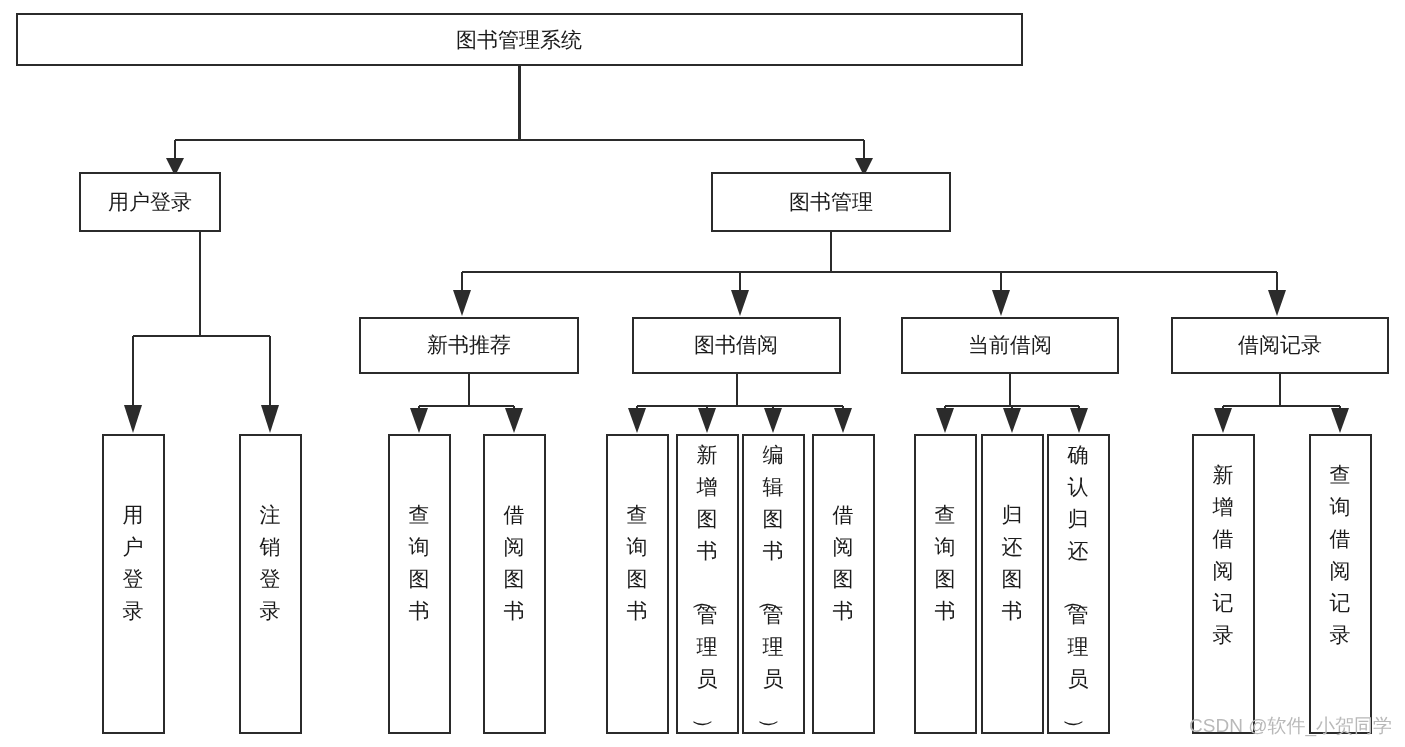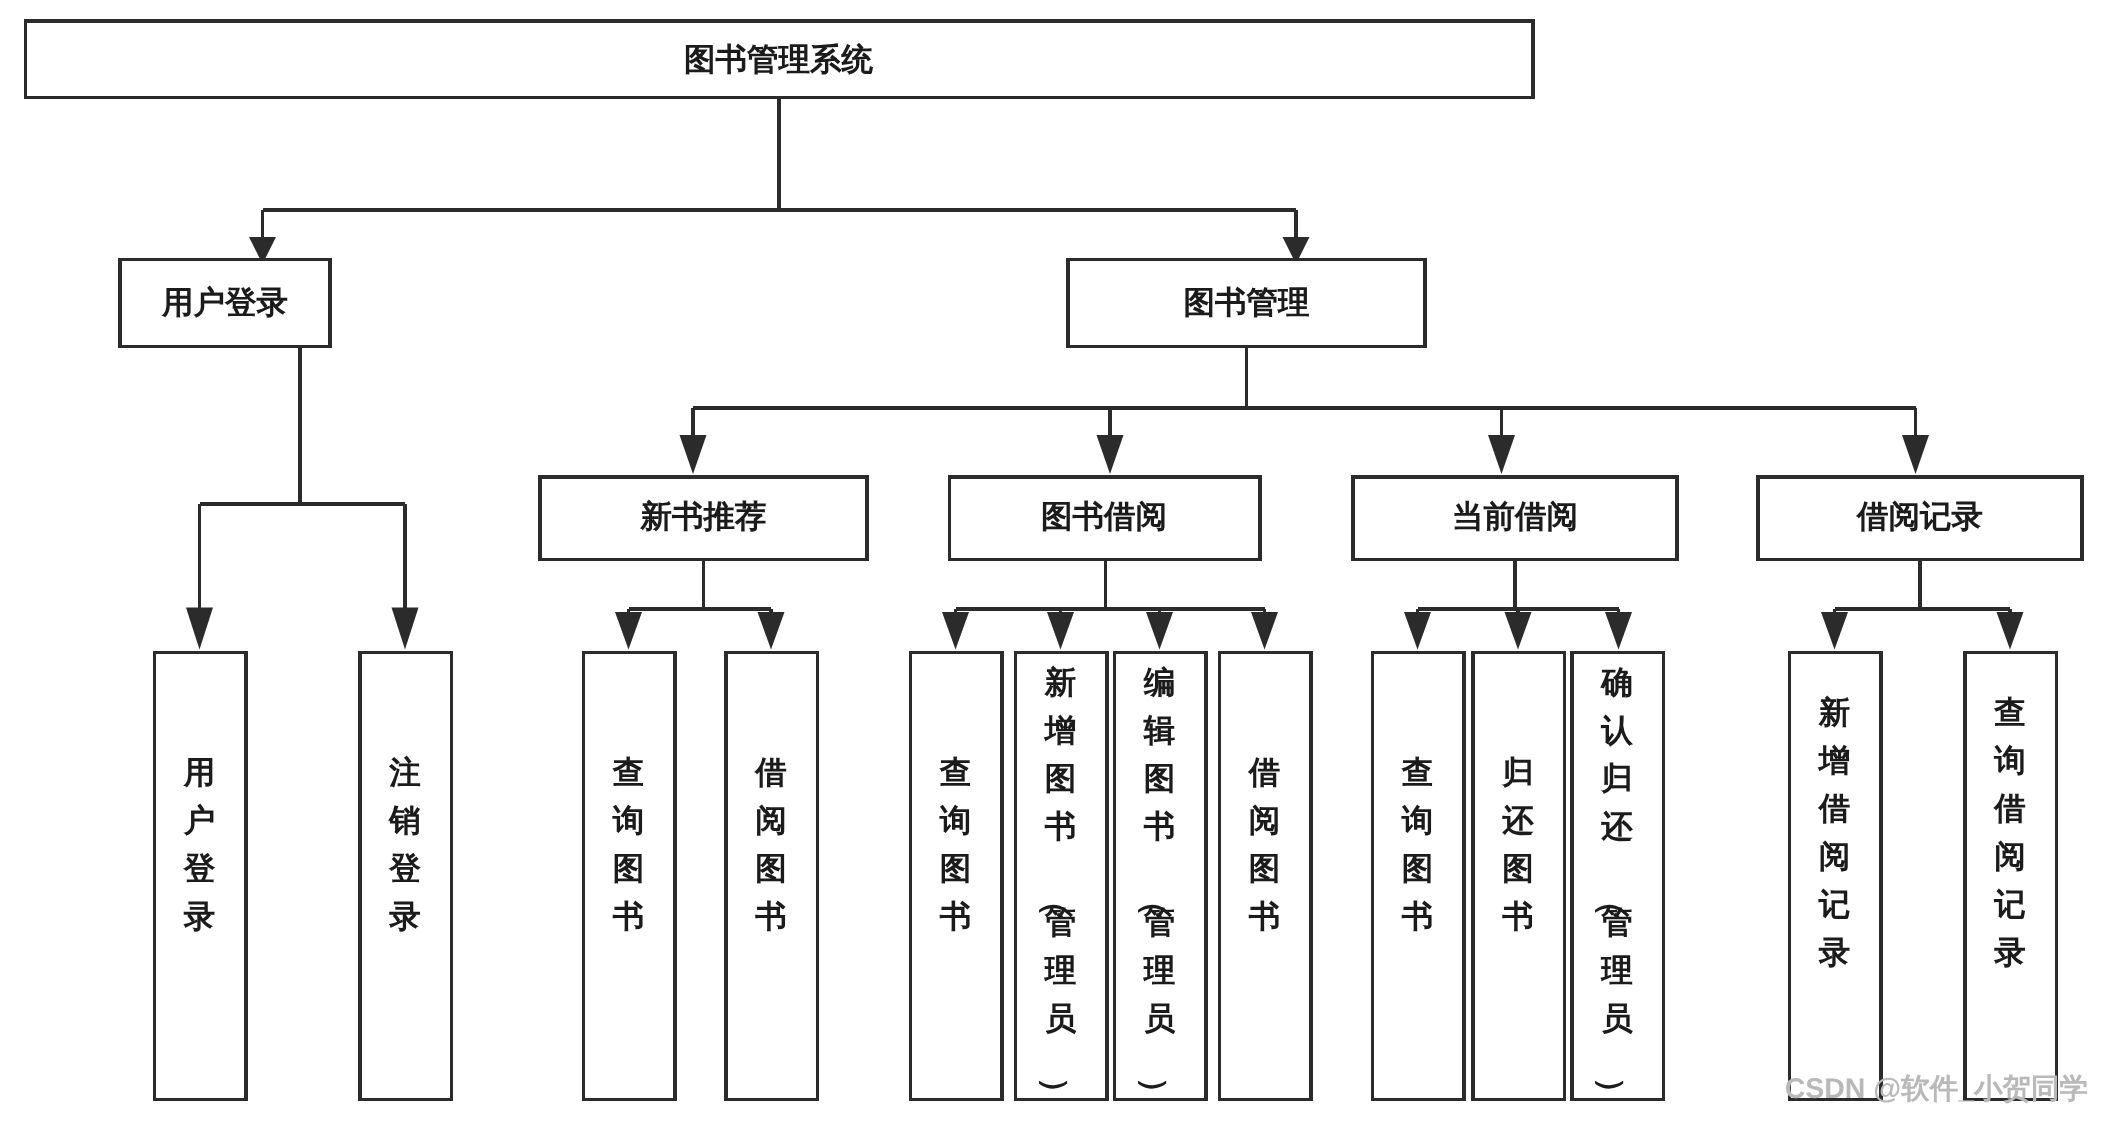--- a/index.html
+++ b/index.html
@@ -10,21 +10,20 @@
   }
   body {
     font-family: "Liberation Sans", "DejaVu Sans", sans-serif;
   }
   #diagram-root {
     position: relative;
     width: 1405px;
     height: 747px;
     background: #ffffff;
     overflow: hidden;
-    font-weight: bold;
   }
   svg.diagram-canvas {
     position: absolute;
     left: 0;
     top: 0;
     width: 1405px;
     height: 747px;
     display: block;
   }
   .node-box {

